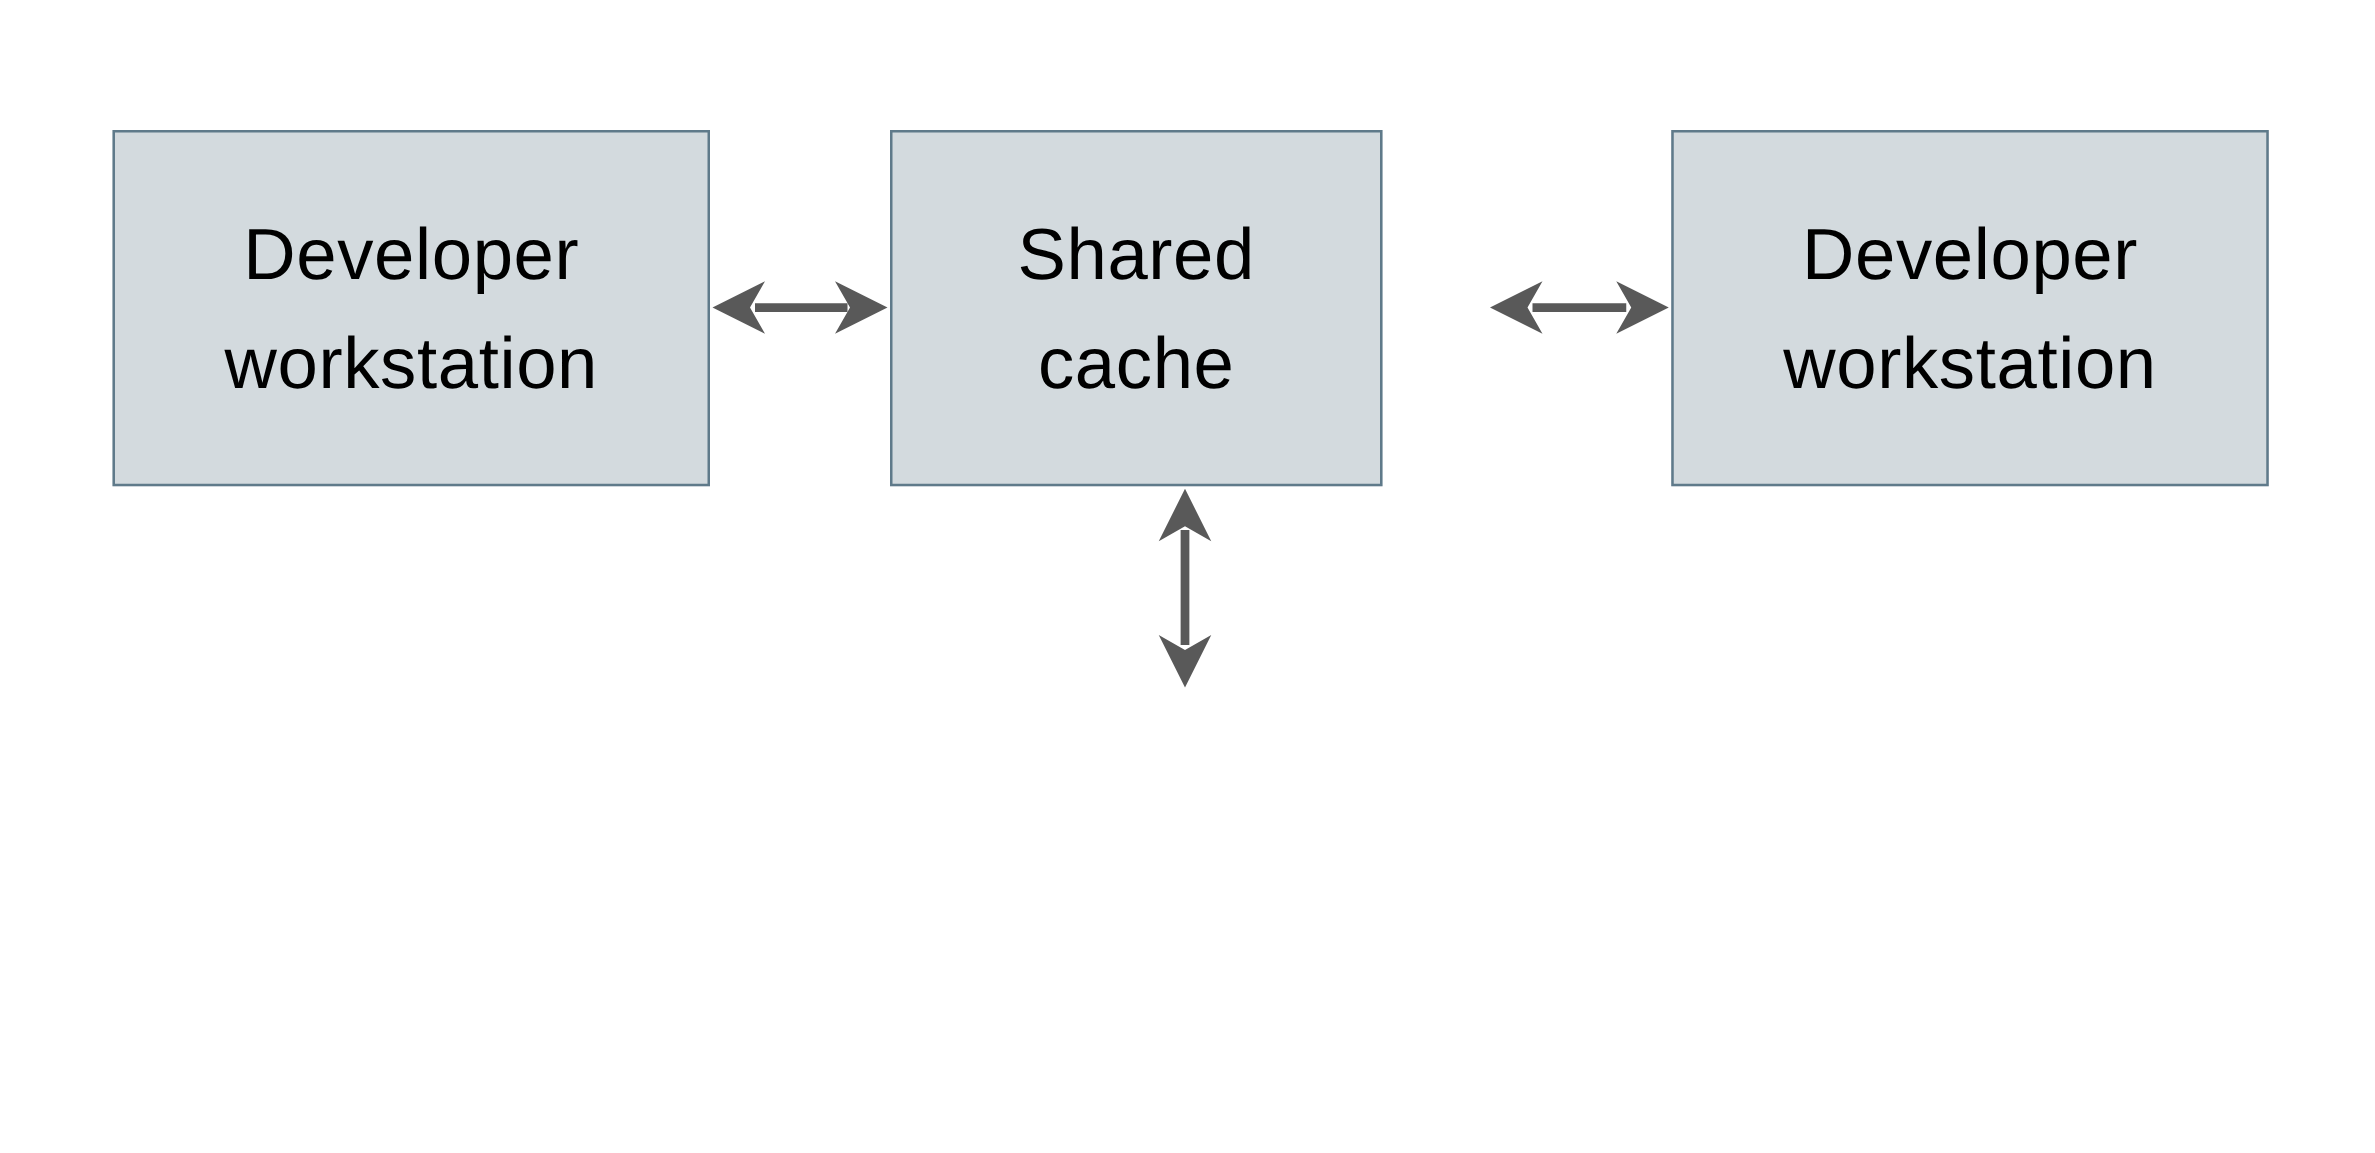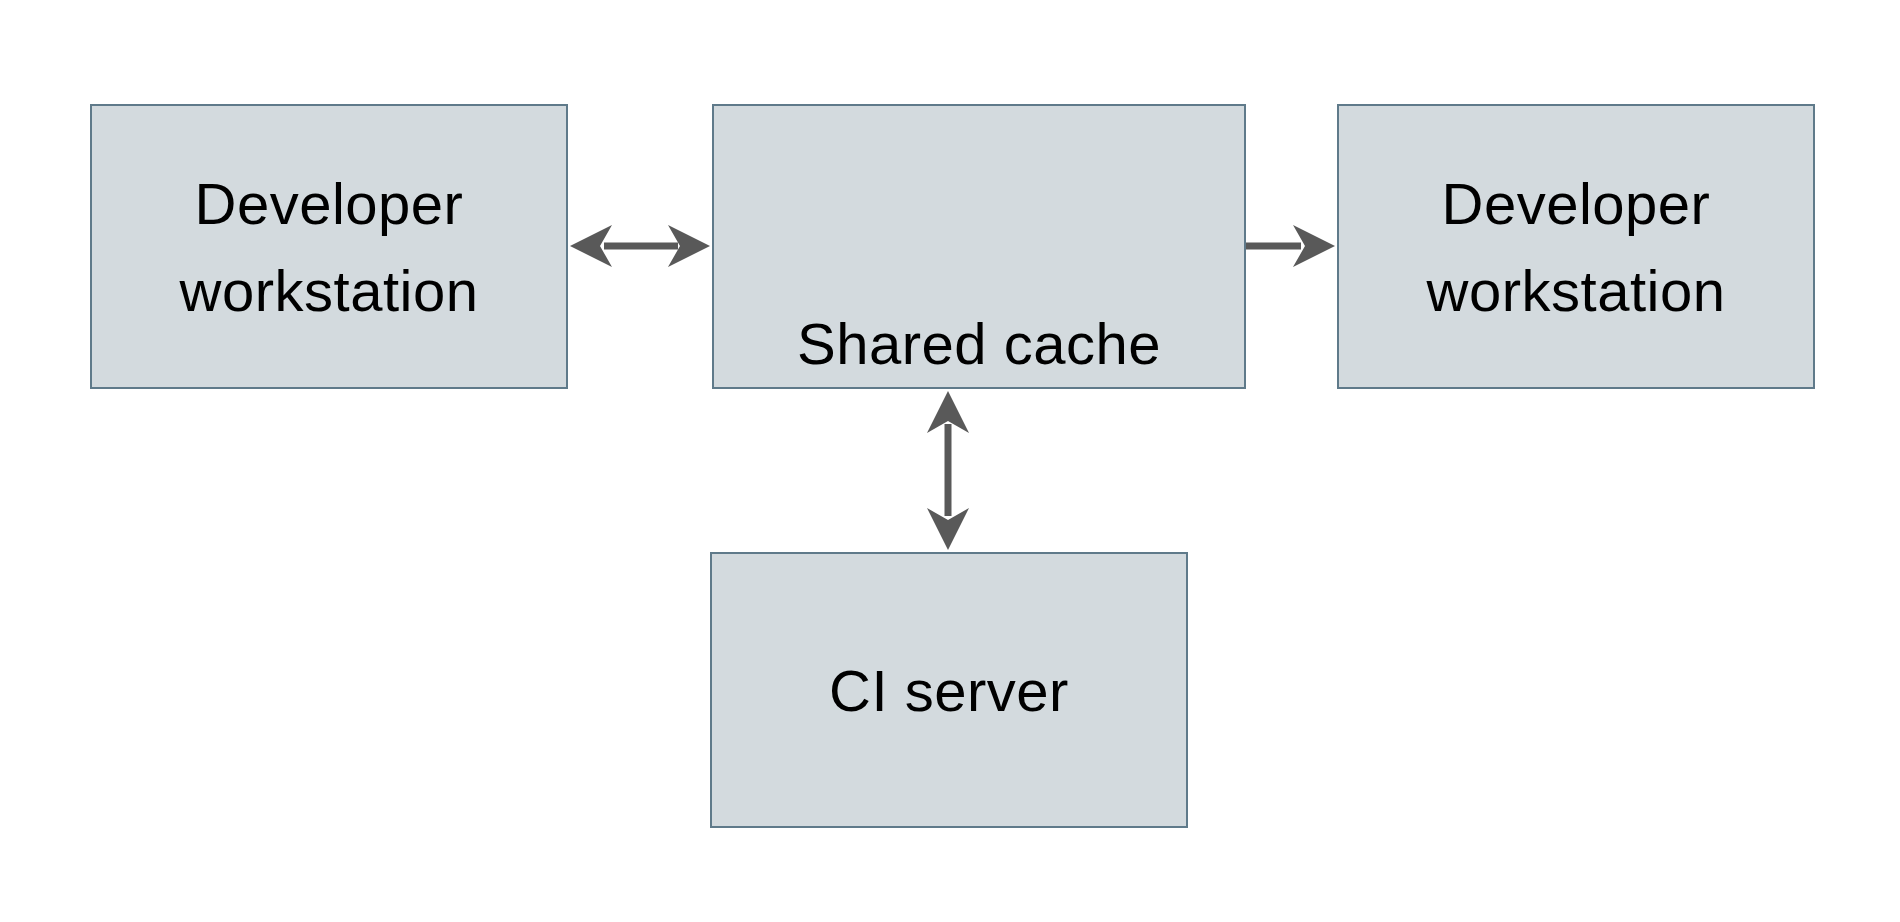--- a/index.html
+++ b/index.html
@@ -31,21 +31,21 @@
     text-align: center;
   }
   .node-label {
     font-size: 58px;
     line-height: 1.5;
     color: var(--text);
     letter-spacing: 0.5px;
     padding: 0 20px;
   }
   .node-dev-left   { left: 90px;   top: 104px; width: 478px; height: 285px; }
-  .node-cache      { left: 712px;  top: 104px; width: 534px; height: 285px; align-items: flex-end; }
+  .node-cache      { left: 712px;  top: 104px; width: 394px; height: 285px; }
   .node-dev-right  { left: 1337px; top: 104px; width: 478px; height: 285px; }
   .node-ci         { left: 710px;  top: 552px; width: 478px; height: 276px; }
   .edges-layer {
     position: absolute;
     left: 0; top: 0;
     width: 1900px; height: 922px;
     pointer-events: none;
   }
   .edge { color: var(--arrow); }
   .edge line { stroke: currentColor; stroke-width: 7; }
@@ -82,17 +82,14 @@
   </div>
 
   <div class="node node-cache">
     <div class="node-label">Shared cache</div>
   </div>
 
   <div class="node node-dev-right">
     <div class="node-label">Developer workstation</div>
   </div>
 
-  <div class="node node-ci">
-    <div class="node-label">CI server</div>
-  </div>
 
 </div>
 
 </body></html>

